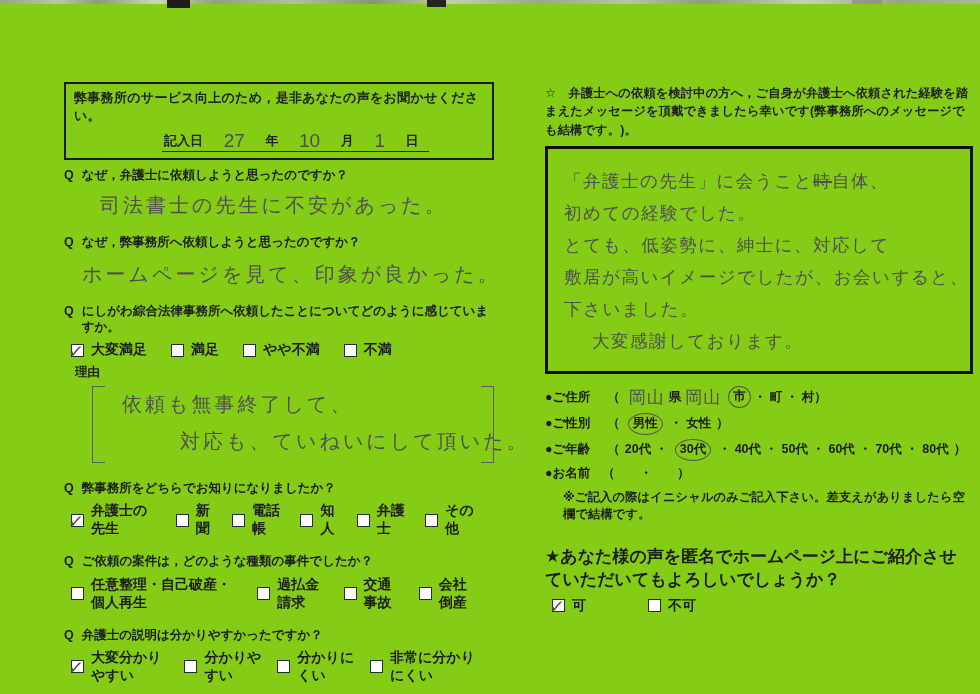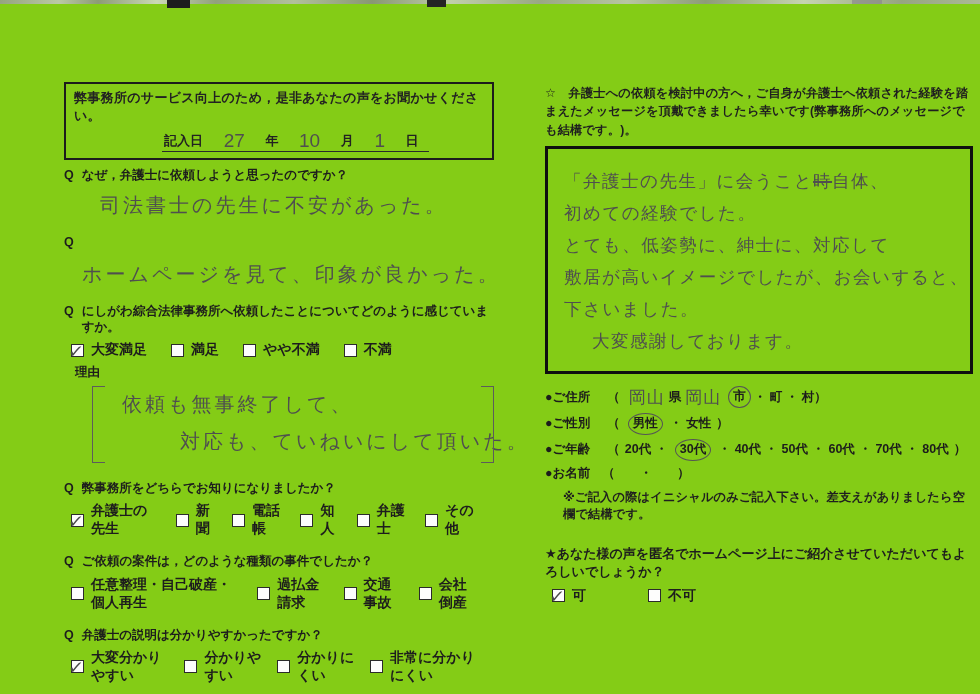--- a/index.html
+++ b/index.html
@@ -57,21 +57,21 @@
   .mline6{margin-left:28px;}
 
   .profile{margin-top:12px;}
   .prow{font-size:12.5px;font-weight:700;color:#1c1c1c;margin-top:4px;display:flex;align-items:center;white-space:nowrap;}
   .plabel{margin-right:12px;}
   .ppar{margin:0 5px;}
   .psep{margin:0 4px;}
   .hw-inline{font-size:17px;margin:0 4px;letter-spacing:1px;}
   .circle{border:1.5px solid #555;border-radius:50%;padding:1px 4px 2px;margin:0 3px;}
   .pnote{font-size:12.2px;font-weight:700;color:#1f1f1f;margin:7px 0 0 18px;letter-spacing:.2px;}
-  .publish-q{font-size:13px;font-weight:700;color:#1d1d1d;margin-top:22px;}
+  .publish-q{font-size:17px;font-weight:700;color:#1d1d1d;margin-top:22px;}
 </style>
 </head>
 <body>
 
 <div class="page">
   <div class="scan-edge"></div>
   <div class="ink-a"></div>
   <div class="ink-b"></div>
   <div class="ink-c"></div>
 
@@ -93,20 +93,21 @@
     </div>
 
     <div class="q first">
       <span class="qmark">Q</span>
       <span class="qtext">なぜ，弁護士に依頼しようと思ったのですか？</span>
     </div>
     <div class="hw ans ans1">司法書士の先生に不安があった。</div>
 
     <div class="q">
       <span class="qmark">Q</span>
+      <span class="qtext">なぜ，弊事務所へ依頼しようと思ったのですか？</span>
     </div>
     <div class="hw ans ans2">ホームページを見て、印象が良かった。</div>
 
     <div class="q">
       <span class="qmark">Q</span>
       <span class="qtext">にしがわ綜合法律事務所へ依頼したことについてどのように感じていますか。</span>
     </div>
     <div class="opts">
       <span class="opt checked">
           <span class="chk"></span>

